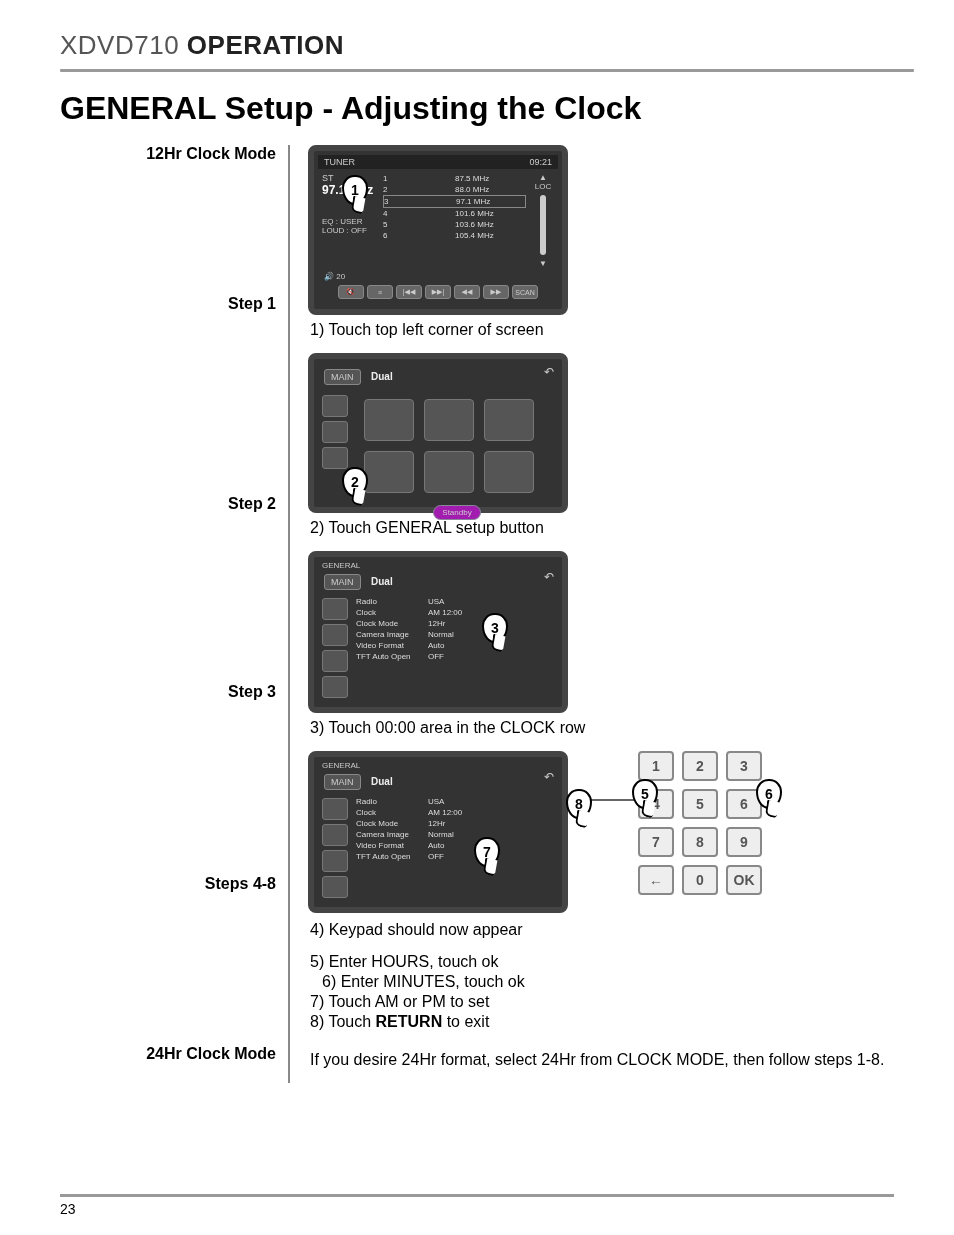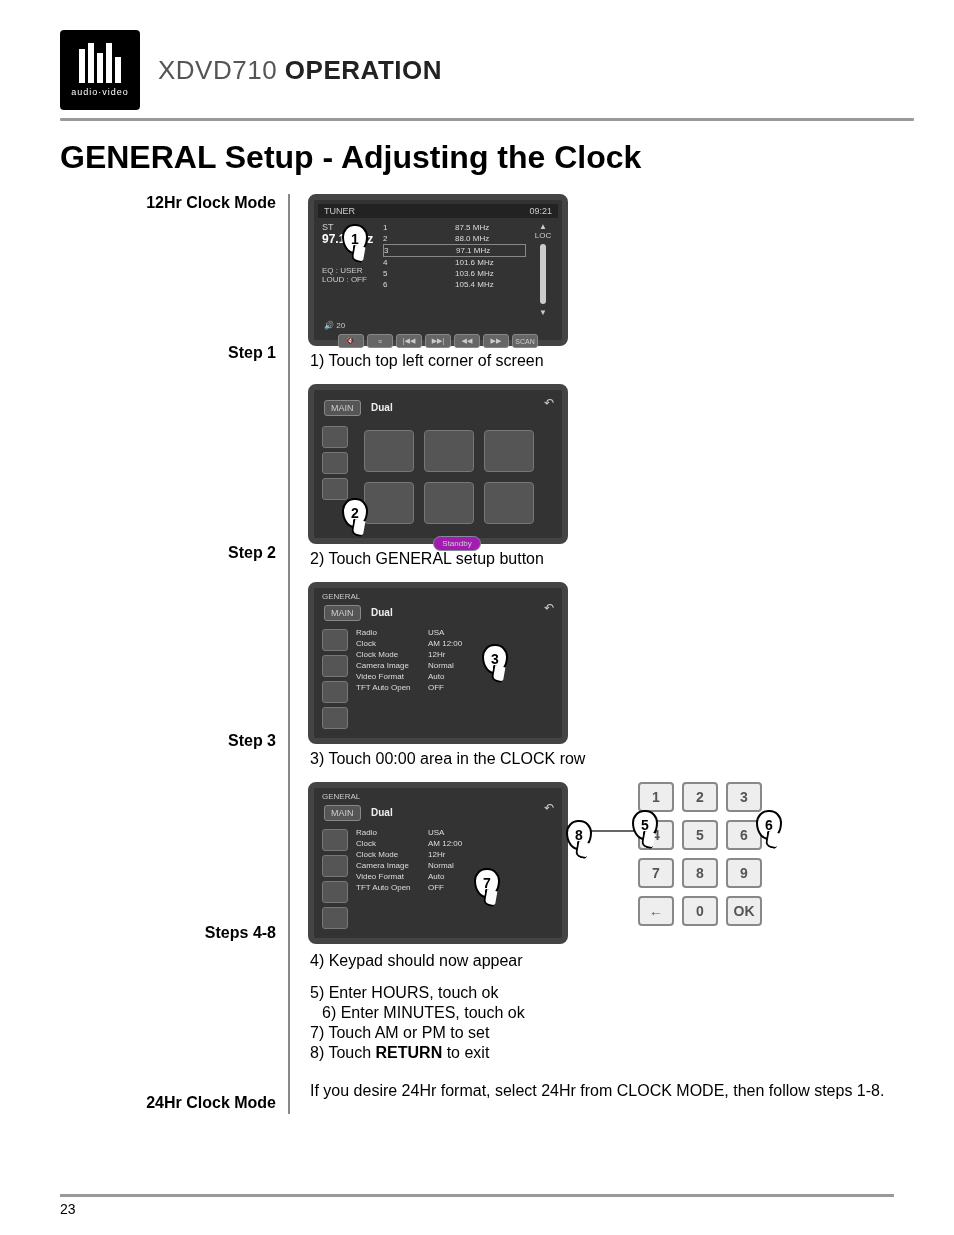--- a/index.html
+++ b/index.html
@@ -183,30 +183,20 @@
     z-index:2;
   }
   .standby-pill {
     display:inline-block; background:#a21caf; border:1px solid #889; padding:2px 8px; border-radius:8px; font-size:8px; margin-top:4px;
   }
 </style>
 </head>
 <body>
 
 <div class="header-row">
-  <div class="logo">
-    <div class="logo-bars">
-      <span style="height:34px"></span>
-        <span style="height:40px"></span>
-        <span style="height:30px"></span>
-      <span style="height:40px"></span>
-        <span style="height:26px"></span>
-    </div>
-    <div class="logo-text">audio·video</div>
-  </div>
   <div class="header-title">
     <span class="light">XDVD710</span>
     <span>OPERATION</span>
   </div>
 </div>
 <div class="hr-bar"></div>
 
 <h1 class="page-title">GENERAL Setup - Adjusting the Clock</h1>
 
 <div class="content">
@@ -216,21 +206,21 @@
     <div class="label-item" style="top:150px">Step 1</div>
     <div class="label-item" style="top:350px">Step 2</div>
     <div class="label-item" style="top:538px">Step 3</div>
     <div class="label-item" style="top:730px">Steps 4-8</div>
     <div class="label-item" style="top:900px">24Hr Clock Mode</div>
   </div>
 
   <div class="body-col">
 
     <div class="section">
-      <div class="screenshot" style="height:152px">
+      <div class="screenshot" style="height:170px">
         <div class="shot-title">
           <span>TUNER</span>
           <span>09:21</span>
         </div>
         <div style="display:flex; gap:6px; padding:4px;">
           <div style="flex:0 0 55px;">
             <div style="font-size:9px;">ST</div>
             <div style="font-size:12px; font-weight:bold; color:#fff">97.1 MHz</div>
             <div style="height:20px"></div>
             <div style="font-size:8px">EQ   : USER</div>

